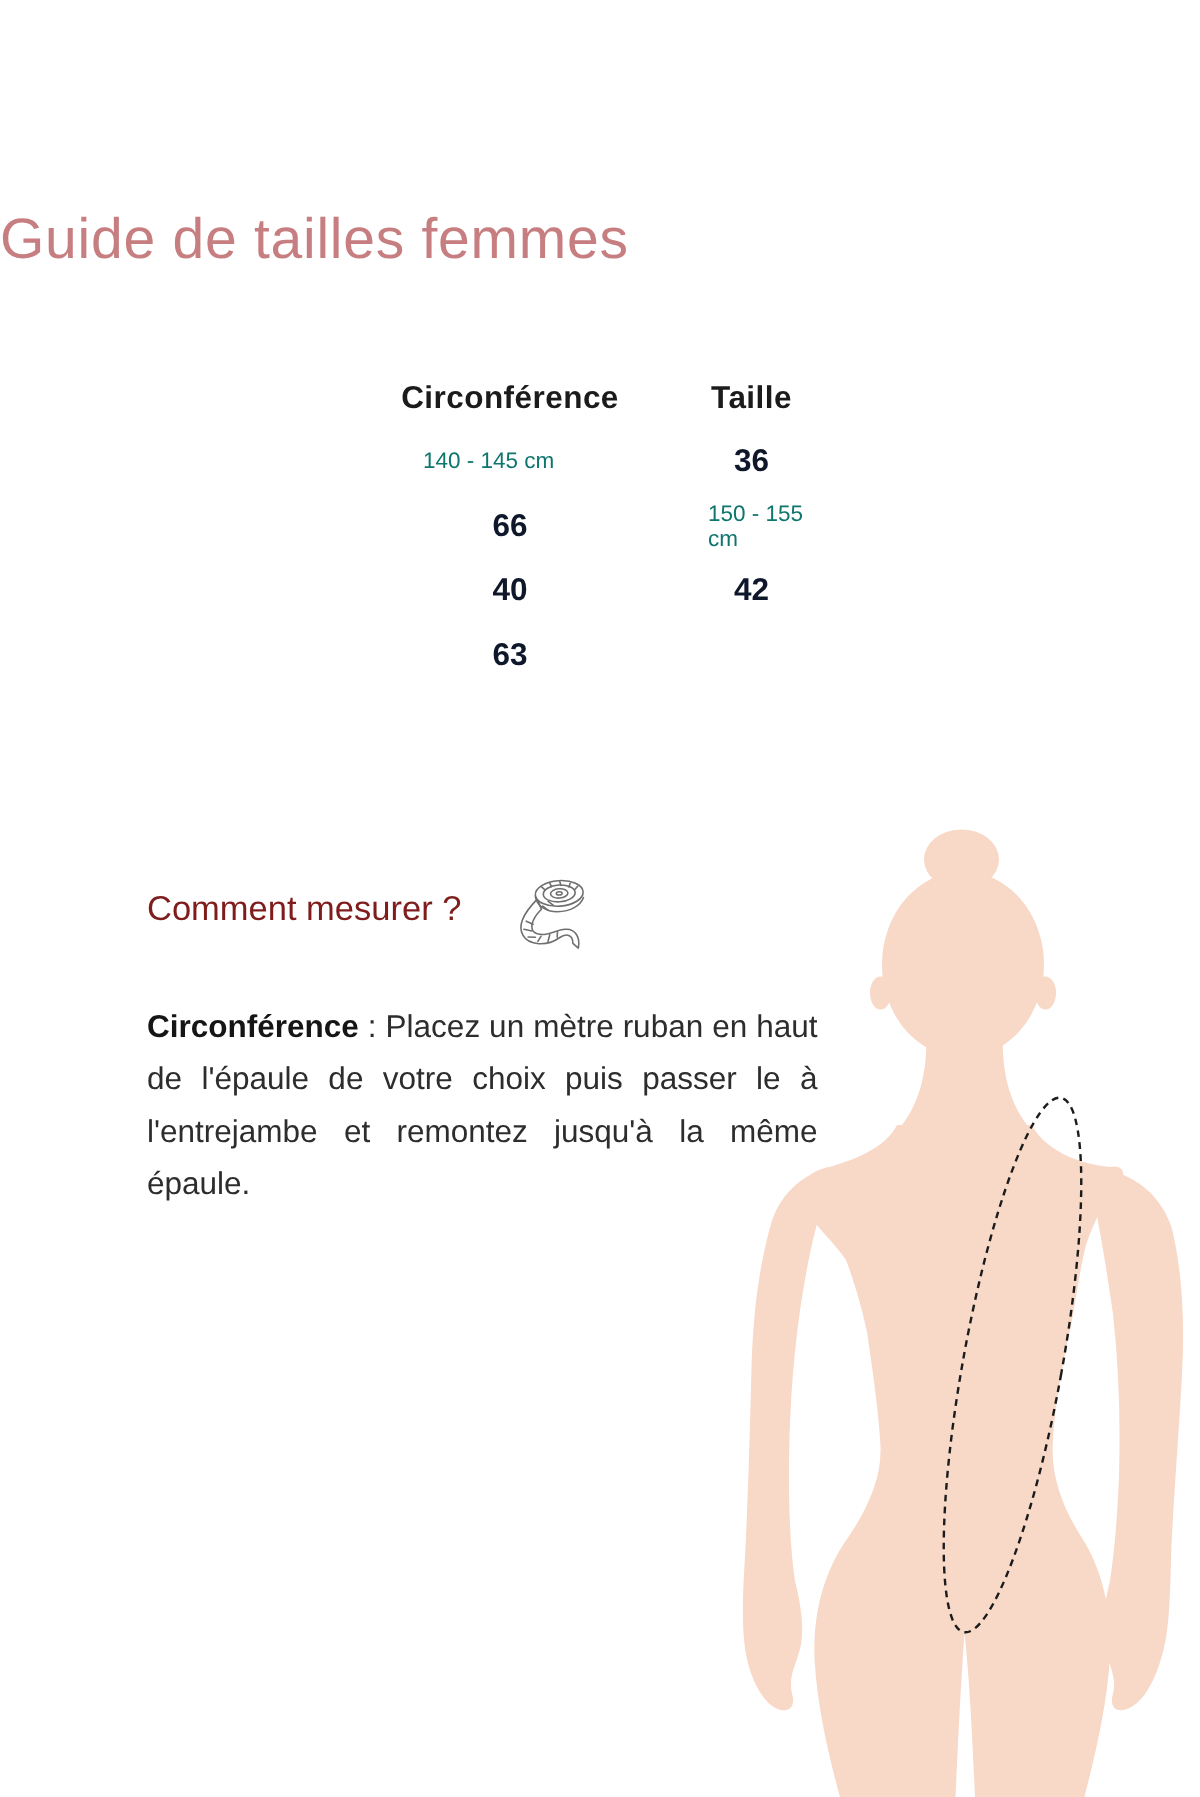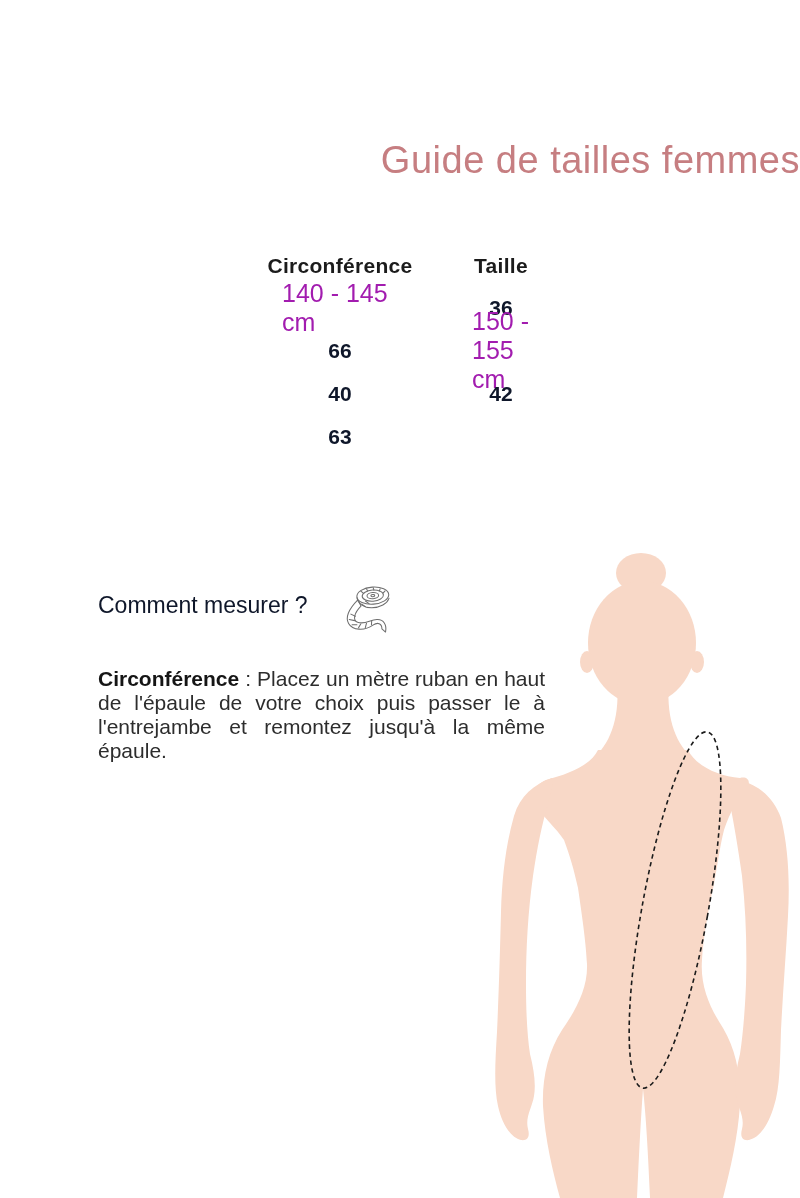--- a/index.html
+++ b/index.html
@@ -5,54 +5,54 @@
   html,body { margin:0; padding:0; }
   body {
     width:800px; height:1198px;
     position:relative;
     background:#ffffff;
     overflow:hidden;
     font-family:"Liberation Sans", sans-serif;
   }
   .page-title {
     position:absolute; top:114px; left:0; width:800px;
-    text-align:right;
+    text-align:left;
     font-size:38px; font-weight:400; letter-spacing:0.5px;
     color:#c67e81;
   }
   .size-table {
     position:absolute; left:267px; top:246px;
     display:grid;
     grid-template-columns:146px 88px;
     column-gap:44px;
   }
   .st-h {
     height:40px; display:flex; align-items:center; justify-content:center;
     font-size:21px; font-weight:700; color:#1b1b1b; letter-spacing:0.3px;
   }
   .st-circ {
     height:43px; display:flex; align-items:center;
     padding-left:15px; box-sizing:border-box;
-    font-size:25px; color:#a21caf;
+    font-size:15px; color:#0f766e;
   }
   .st-size {
     height:43px; display:flex; align-items:center; justify-content:center;
     font-size:21px; font-weight:700; color:#0f172a;
   }
   .measure-heading {
     position:absolute; left:98px; top:592px;
-    font-size:23px; color:#0f172a;
+    font-size:23px; color:#7f1d1d;
   }
   .tape-icon {
     position:absolute; left:339px; top:582px;
     width:58px; height:56px;
   }
   .measure-text {
     position:absolute; left:98px; top:646px; width:447px;
-    font-size:21px; line-height:24px;
+    font-size:21px; line-height:35px;
     color:#2d2d2d;
     text-align:justify;
   }
   .measure-text b { color:#151515; }
   .figure-svg {
     position:absolute; left:490px; top:540px;
     width:312px; height:658px;
   }
 </style>
 </head>

